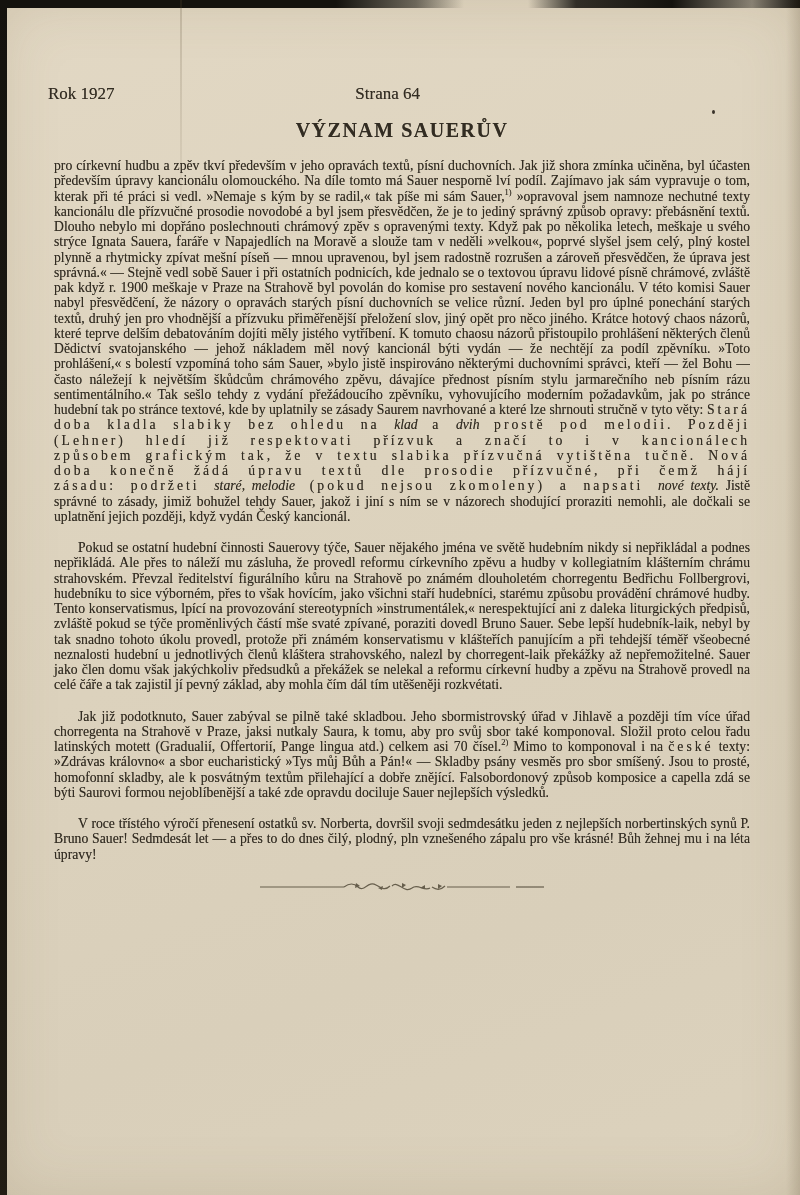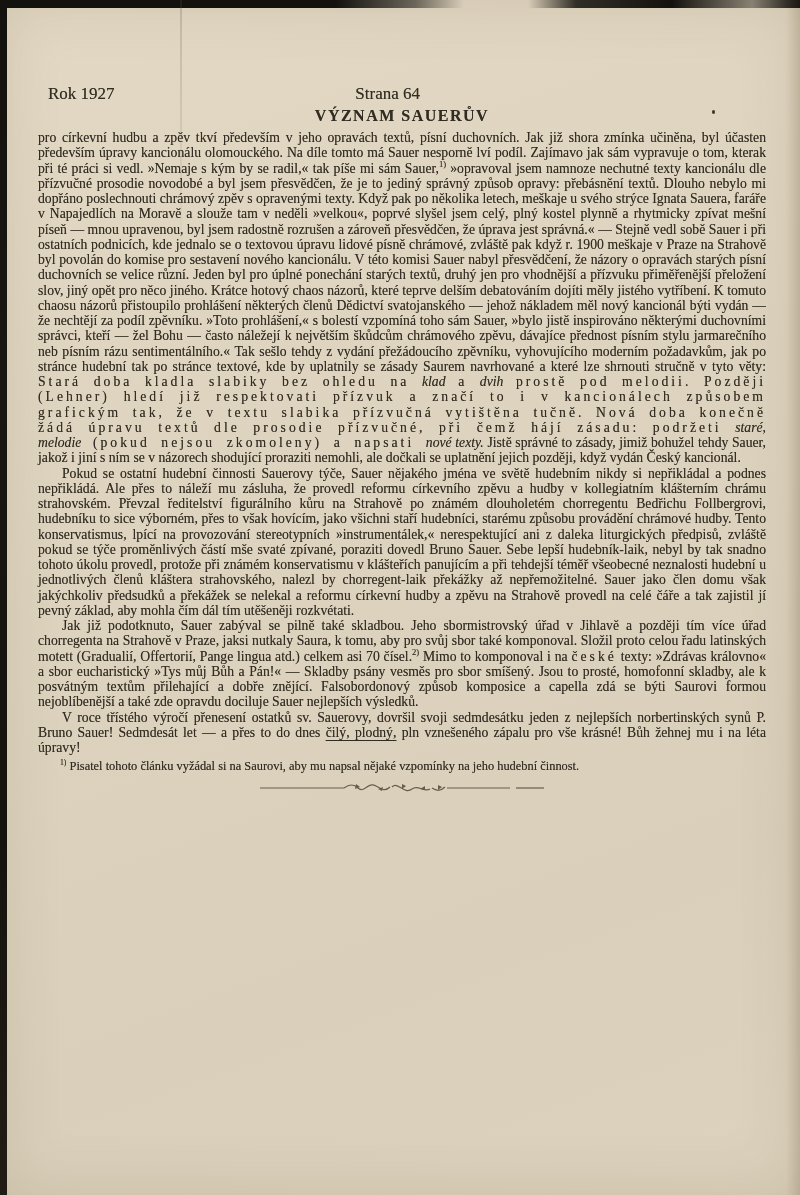--- a/index.html
+++ b/index.html
@@ -50,36 +50,36 @@
   .header-row{
     display:flex;align-items:baseline;
     font-size:17px;
   }
   .header-year{width:200px;padding-left:10px;}
   .header-journal{flex:1;text-align:center;letter-spacing:11px;font-size:17.5px;}
   .header-page{width:200px;text-align:right;padding-right:18px;}
   .article-title{
     text-align:center;
     font-weight:bold;
-    font-size:16px;
+    font-size:20px;
     letter-spacing:1.5px;
-    margin-top:3px;
+    margin-top:15px;
     margin-bottom:5px;
   }
   .article-body{
     font-size:13.7px;
     line-height:15.25px;
     text-align:justify;
   }
-  .para{margin:0;}
+  .para{margin:16px;}
   .para.indent{text-indent:24px;}
   .seg-sp{letter-spacing:3px;word-spacing:5px;}
   .seg-it{font-style:italic;}
   .seg-sup{vertical-align:super;font-size:0.62em;line-height:0;}
-  .seg-u{text-decoration:underline;text-decoration-thickness:1px;text-underline-offset:2.5px;}
+  .seg-u{text-decoration-thickness:1px;text-underline-offset:2.5px;}
   .footnotes{
     margin-top:4px;
     font-size:12.4px;
     line-height:15px;
     text-align:justify;
   }
   .footnote{text-indent:22px;}
   .tailpiece{
     margin-top:5px;
     text-align:center;
@@ -101,25 +101,24 @@
       <span class="header-year">Rok 1927</span>
       <span class="header-page">Strana 64</span>
     </div>
 
     <div class="article-title">VÝZNAM SAUERŮV</div>
 
     <div class="article-body">
         <p class="para"><span class="seg-n">pro církevní hudbu a zpěv tkví především v jeho opravách textů, písní duchovních. Jak již shora zmínka učiněna, byl účasten především úpravy kancionálu olomouckého. Na díle tomto má Sauer nesporně lví podíl. Zajímavo jak sám vypravuje o tom, kterak při té práci si vedl. »Nemaje s kým by se radil,« tak píše mi sám Sauer,</span><span class="seg-sup">1)</span><span class="seg-n"> »opravoval jsem namnoze nechutné texty kancionálu dle přízvučné prosodie novodobé a byl jsem přesvědčen, že je to jediný správný způsob opravy: přebásnění textů. Dlouho nebylo mi dopřáno poslechnouti chrámový zpěv s opravenými texty. Když pak po několika letech, meškaje u svého strýce Ignata Sauera, faráře v Napajedlích na Moravě a slouže tam v neděli »velkou«, poprvé slyšel jsem celý, plný kostel plynně a rhytmicky zpívat mešní píseň — mnou upravenou, byl jsem radostně rozrušen a zároveň přesvědčen, že úprava jest správná.« — Stejně vedl sobě Sauer i při ostatních podnicích, kde jednalo se o textovou úpravu lidové písně chrámové, zvláště pak když r. 1900 meškaje v Praze na Strahově byl povolán do komise pro sestavení nového kancionálu. V této komisi Sauer nabyl přesvědčení, že názory o opravách starých písní duchovních se velice různí. Jeden byl pro úplné ponechání starých textů, druhý jen pro vhodnější a přízvuku přiměřenější přeložení slov, jiný opět pro něco jiného. Krátce hotový chaos názorů, které teprve delším debatováním dojíti měly jistého vytříbení. K tomuto chaosu názorů přistoupilo prohlášení některých členů Dědictví svatojanského — jehož nákladem měl nový kancionál býti vydán — že nechtějí za podíl zpěvníku. »Toto prohlášení,« s bolestí vzpomíná toho sám Sauer, »bylo jistě inspirováno některými duchovními správci, kteří — žel Bohu — často náležejí k největším škůdcům chrámového zpěvu, dávajíce přednost písním stylu jarmarečního neb písním rázu sentimentálního.« Tak sešlo tehdy z vydání přežádoucího zpěvníku, vyhovujícího moderním požadavkům, jak po stránce hudební tak po stránce textové, kde by uplatnily se zásady Saurem navrhované a které lze shrnouti stručně v tyto věty: </span><span class="seg-sp">Stará doba kladla slabiky bez ohledu na </span><span class="seg-it">klad</span><span class="seg-sp"> a </span><span class="seg-it">dvih</span><span class="seg-sp"> prostě pod melodii. Později (Lehner) hledí již respektovati přízvuk a značí to i v kancionálech způsobem grafickým tak, že v textu slabika přízvučná vytištěna tučně. Nová doba konečně žádá úpravu textů dle prosodie přízvučné, při čemž hájí zásadu: podržeti </span><span class="seg-it">staré, melodie</span><span class="seg-sp"> (pokud nejsou zkomoleny) a napsati </span><span class="seg-it">nové texty.</span><span class="seg-n"> Jistě správné to zásady, jimiž bohužel tehdy Sauer, jakož i jiní s ním se v názorech shodující proraziti nemohli, ale dočkali se uplatnění jejich později, když vydán Český kancionál.</span></p>
         <p class="para indent"><span class="seg-n">Pokud se ostatní hudební činnosti Sauerovy týče, Sauer nějakého jména ve světě hudebním nikdy si nepřikládal a podnes nepřikládá. Ale přes to náleží mu zásluha, že provedl reformu církevního zpěvu a hudby v kollegiatním klášterním chrámu strahovském. Převzal ředitelství figurálního kůru na Strahově po známém dlouholetém chorregentu Bedřichu Follbergrovi, hudebníku to sice výborném, přes to však hovícím, jako všichni staří hudebníci, starému způsobu provádění chrámové hudby. Tento konservatismus, lpící na provozování stereotypních »instrumentálek,« nerespektující ani z daleka liturgických předpisů, zvláště pokud se týče proměnlivých částí mše svaté zpívané, poraziti dovedl Bruno Sauer. Sebe lepší hudebník-laik, nebyl by tak snadno tohoto úkolu provedl, protože při známém konservatismu v klášteřích panujícím a při tehdejší téměř všeobecné neznalosti hudební u jednotlivých členů kláštera strahovského, nalezl by chorregent-laik překážky až nepřemožitelné. Sauer jako člen domu však jakýchkoliv předsudků a překážek se nelekal a reformu církevní hudby a zpěvu na Strahově provedl na celé čáře a tak zajistil jí pevný základ, aby mohla čím dál tím utěšeněji rozkvétati.</span></p>
         <p class="para indent"><span class="seg-n">Jak již podotknuto, Sauer zabýval se pilně také skladbou. Jeho sbormistrovský úřad v Jihlavě a později tím více úřad chorregenta na Strahově v Praze, jaksi nutkaly Saura, k tomu, aby pro svůj sbor také komponoval. Složil proto celou řadu latinských motett (Gradualií, Offertorií, Pange lingua atd.) celkem asi 70 čísel.</span><span class="seg-sup">2)</span><span class="seg-n"> Mimo to komponoval i na </span><span class="seg-sp">české</span><span class="seg-n"> texty: »Zdrávas královno« a sbor eucharistický »Tys můj Bůh a Pán!« — Skladby psány vesměs pro sbor smíšený. Jsou to prosté, homofonní skladby, ale k posvátným textům přilehající a dobře znějící. Falsobordonový způsob komposice a capella zdá se býti Saurovi formou nejoblíbenější a také zde opravdu dociluje Sauer nejlepších výsledků.</span></p>
-        <p class="para indent"><span class="seg-n">V roce třístého výročí přenesení ostatků sv. Sauerovy, dovršil svoji sedmdesátku jeden z nejlepších norbertinských synů P. Bruno Sauer! Sedmdesát let — a přes to do dnes </span><span class="seg-u">čilý, plodný,</span><span class="seg-n"> pln vznešeného zápalu pro vše krásné! Bůh žehnej mu i na léta úpravy!</span></p>
+        <p class="para indent"><span class="seg-n">V roce třístého výročí přenesení ostatků sv. Norberta, dovršil svoji sedmdesátku jeden z nejlepších norbertinských synů P. Bruno Sauer! Sedmdesát let — a přes to do dnes </span><span class="seg-u">čilý, plodný,</span><span class="seg-n"> pln vznešeného zápalu pro vše krásné! Bůh žehnej mu i na léta úpravy!</span></p>
       </div>
 
     <div class="footnotes">
-        <p class="footnote"><span class="seg-sup">1)</span><span> Pisatel tohoto článku vyžádal si na Saurovi, aby mu napsal nějaké vzpomínky na jeho hudební činnost.</span></p>
       </div>
 
     <div class="tailpiece">
       <svg width="300" height="16" viewBox="0 0 300 16" aria-hidden="true">
         <g stroke="#4a4231" fill="none" stroke-width="1.2">
           <path d="M8 9 H 92"></path>
           <path d="M92 9 q 8 -6 14 0"></path>
           <path d="M106 9 c 6 6 10 -7 18 -2 c 5 3 9 6 14 1"></path>
           <path d="M140 8 c 6 -6 12 8 20 2 c 6 -5 12 4 18 0"></path>
           <path d="M180 9 q 7 5 13 -1"></path>

